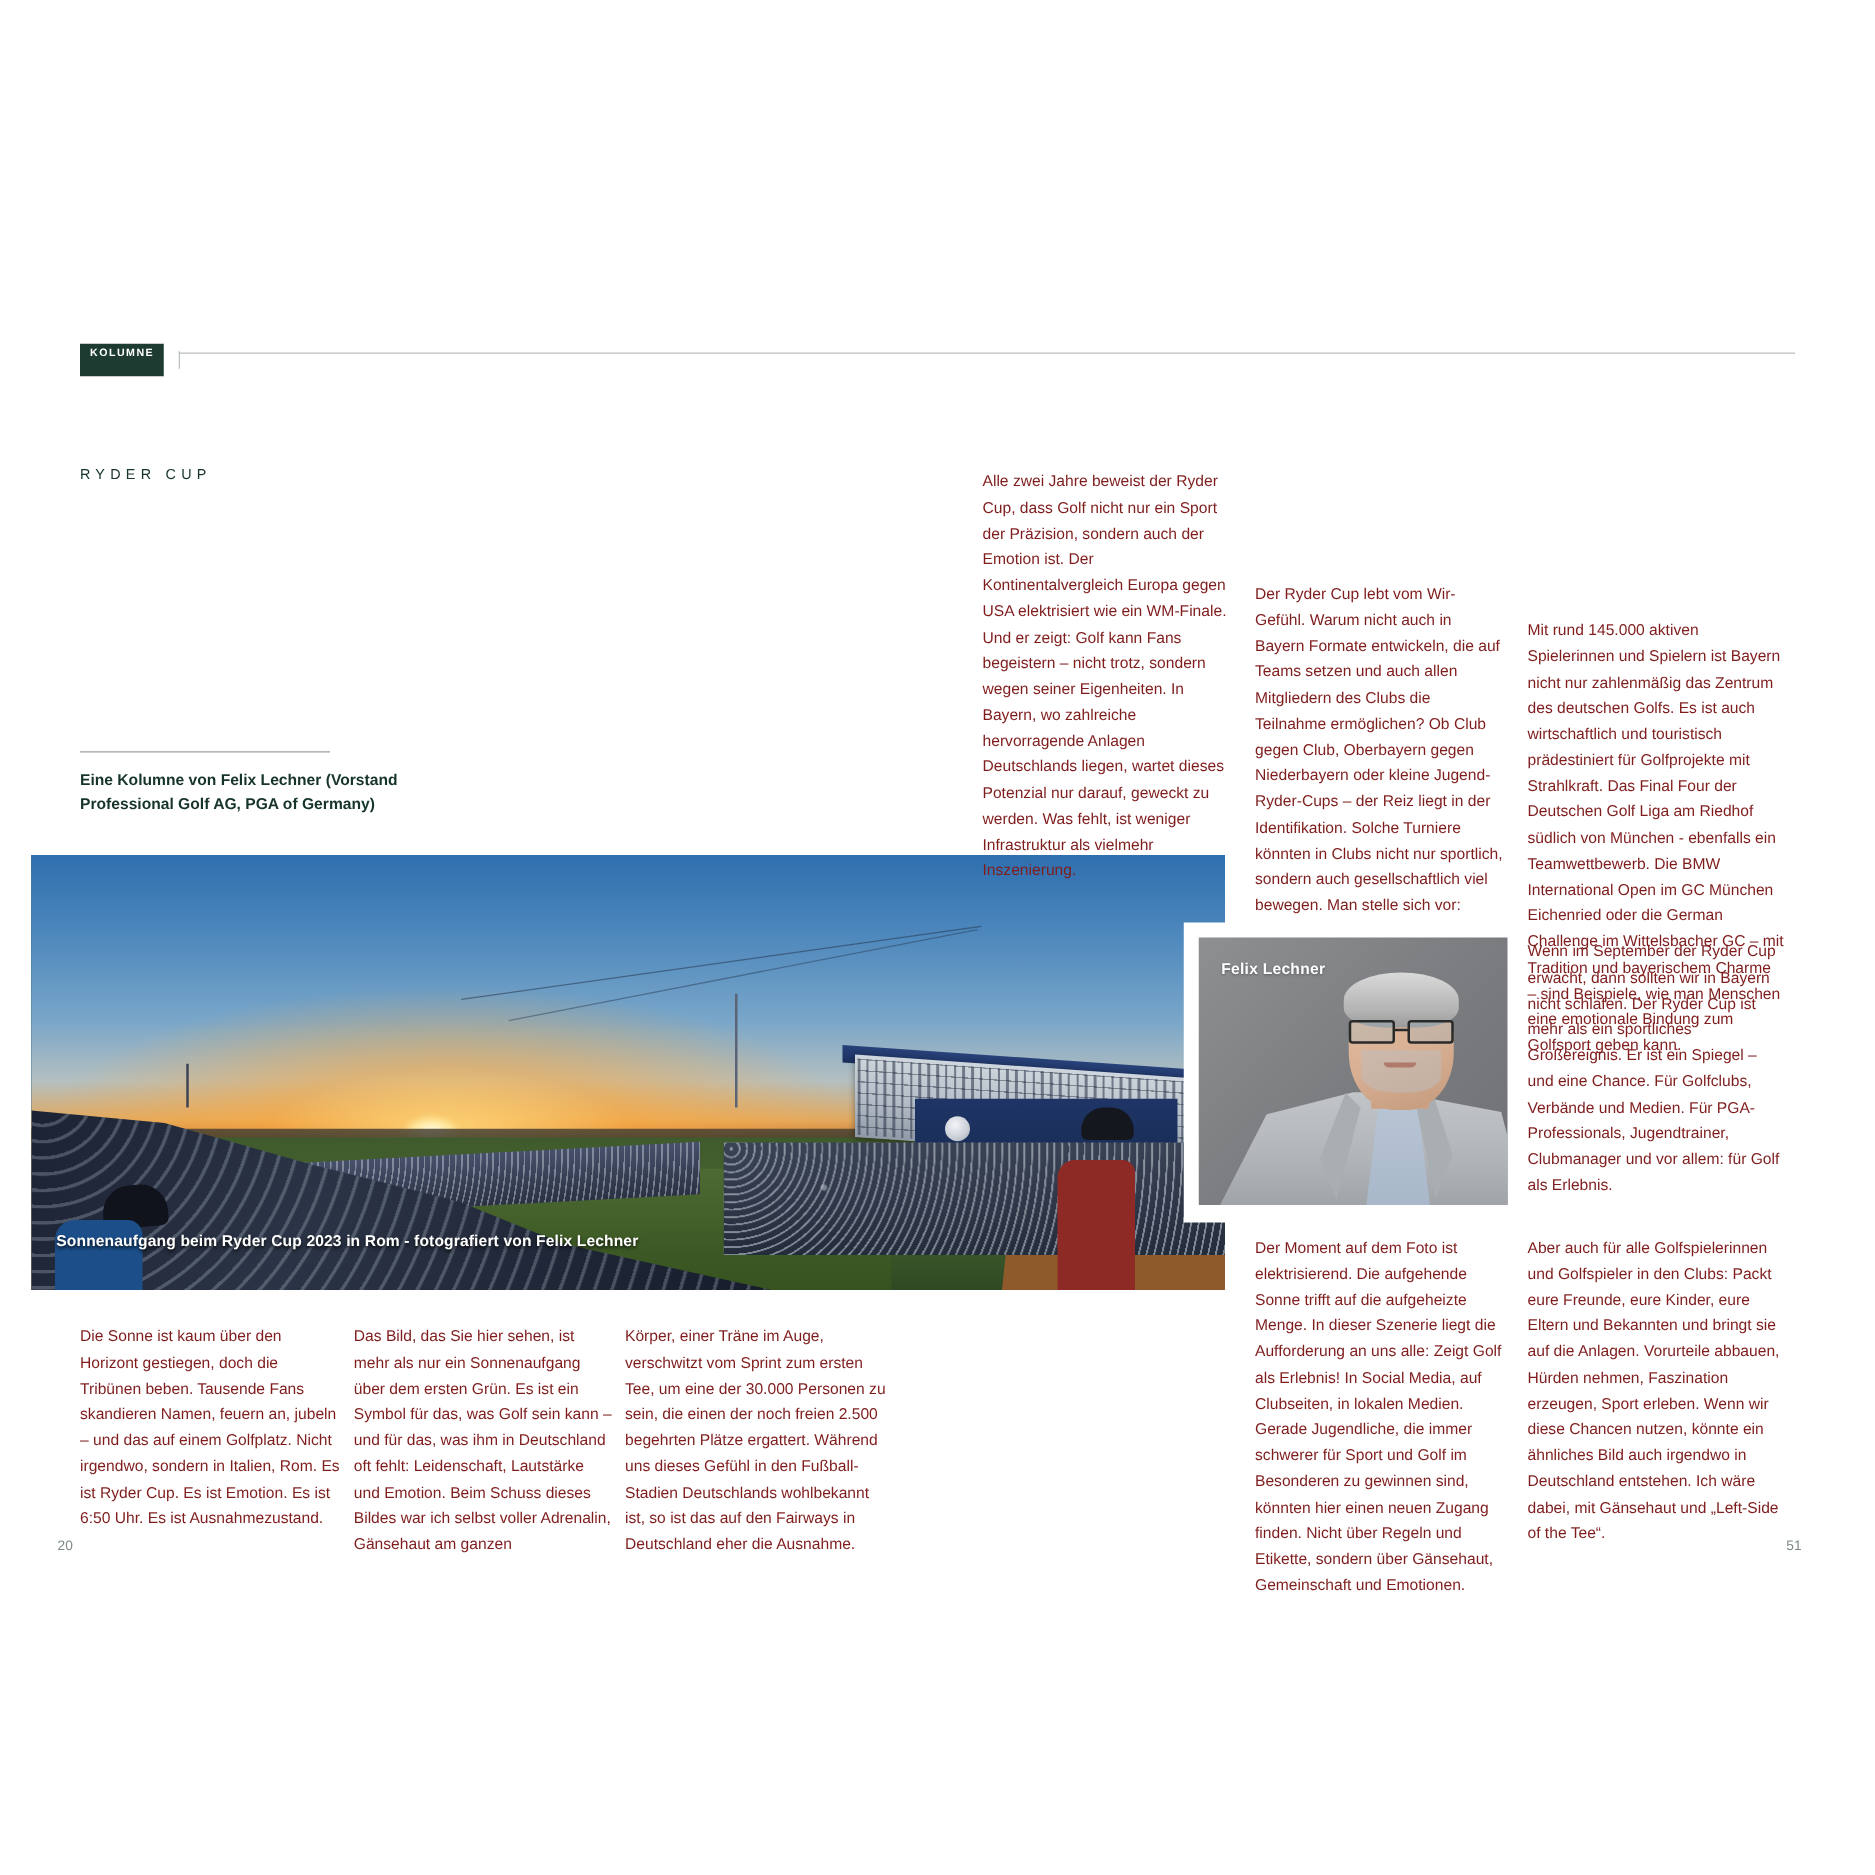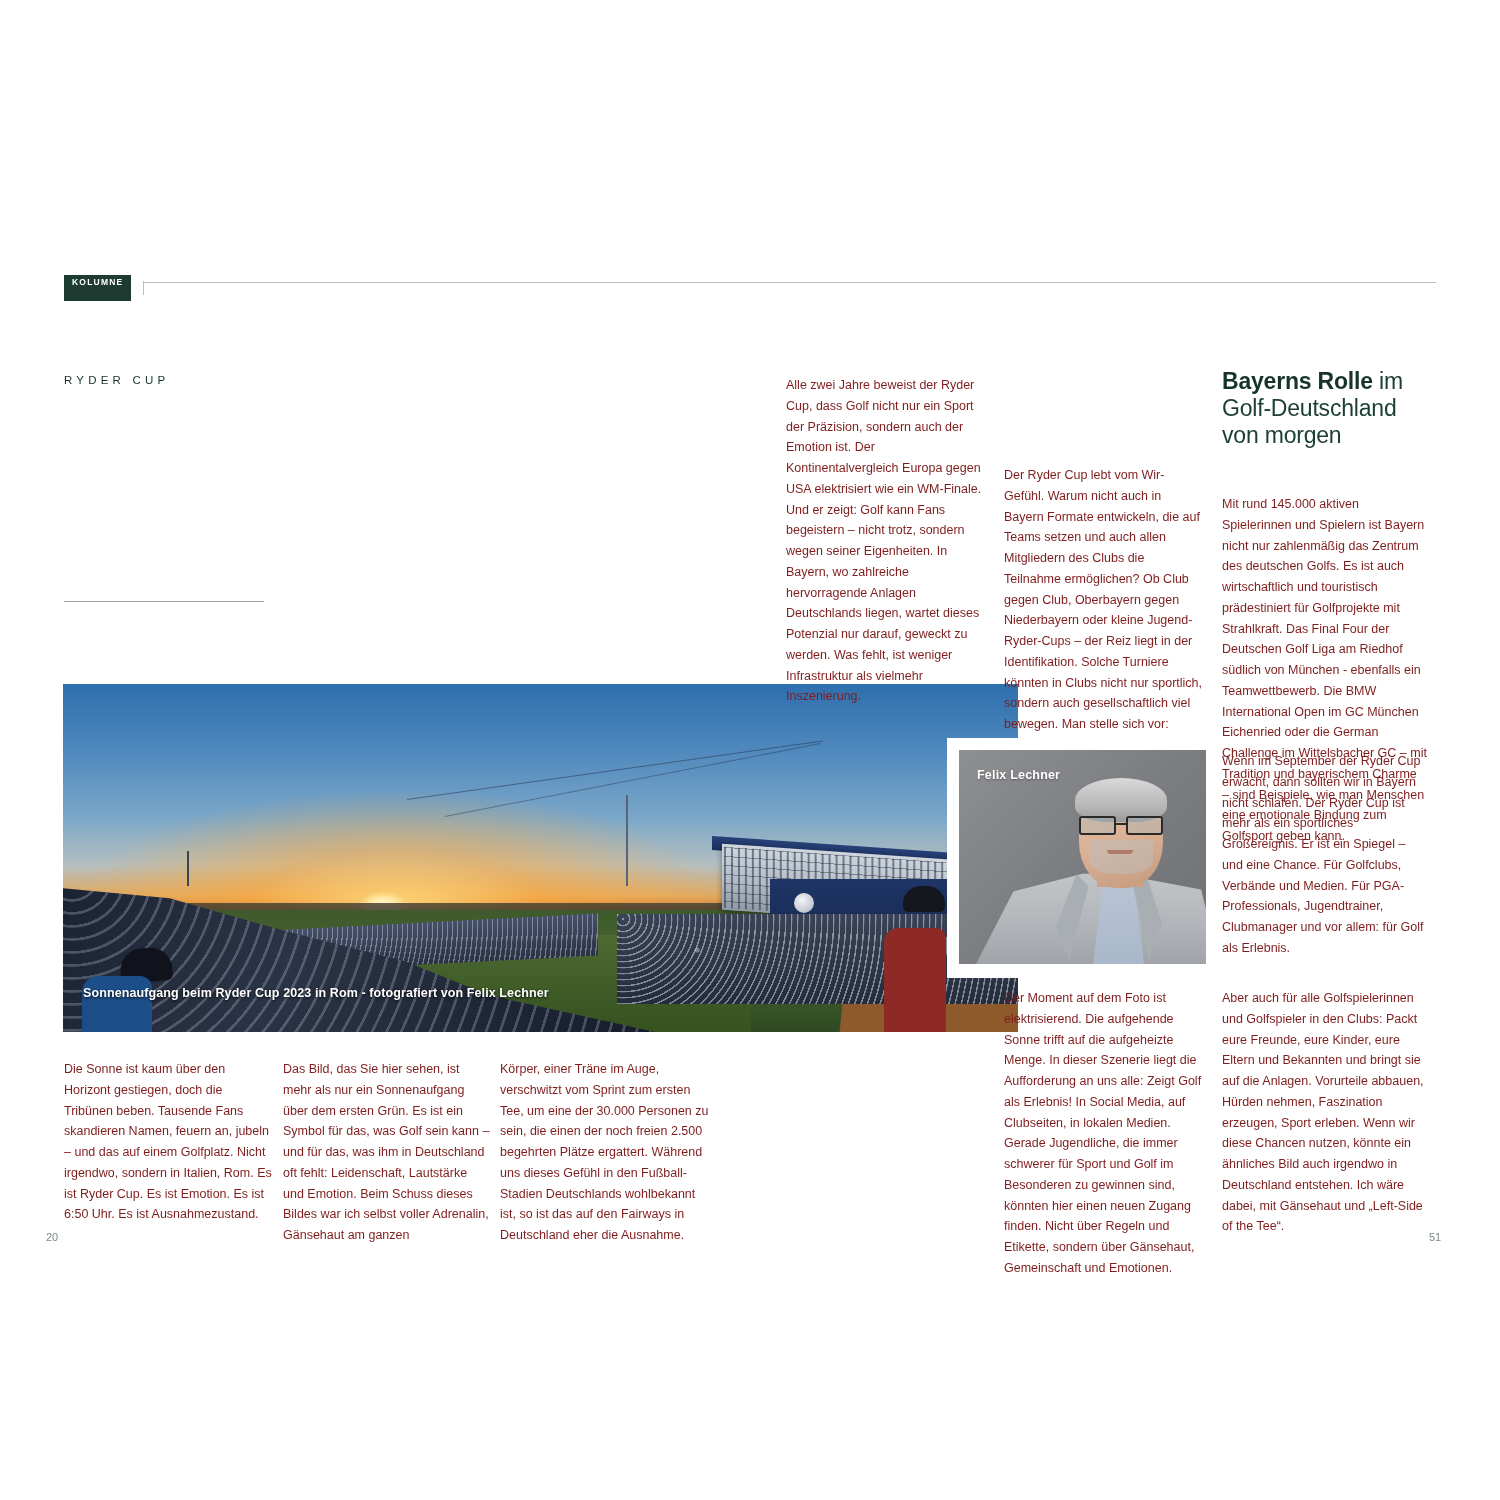--- a/index.html
+++ b/index.html
@@ -92,21 +92,20 @@
     font-weight: bold;
   }
 
   
   .photo {
     position: absolute;
     left: 25px; top: 684px;
     width: 955px; height: 348px;
     overflow: hidden;
     background: #0c4a6e;
-    margin-left: 38px;
   }
   .sky {
     position: absolute; inset: 0;
     background:
       radial-gradient(ellipse 520px 190px at 35% 64%, rgba(255,214,120,0.95) 0%, rgba(255,170,60,0.55) 28%, rgba(210,120,45,0.0) 62%),
       linear-gradient(to bottom,
         #2e6fae 0%,
         #4d87bc 18%,
         #79a6c9 38%,
         #b4bfc0 52%,
@@ -391,20 +390,21 @@
 
   <div class="header-bar">
     <span class="kolumne-badge">KOLUMNE</span>
     <span class="header-rule-wrap"></span>
   </div>
 
   <div class="kicker">RYDER CUP</div>
 
 
   <div class="byline-rule"></div>
+  <div class="byline">Eine Kolumne von Felix Lechner (Vorstand Professional Golf AG, PGA of Germany)</div>
 
   <figure class="photo">
     <div class="sky"></div>
     <div class="sun"></div>
     <div class="ridge"></div>
     <div class="fairway"></div>
     <div class="fairway2"></div>
     <div class="roof"></div>
     <div class="grandstand"></div>
     <div class="blue-block"></div>
@@ -424,21 +424,20 @@
   </figure>
 
   <div class="col c-intro">
     <p>Alle zwei Jahre beweist der Ryder Cup, dass Golf nicht nur ein Sport der Präzision, sondern auch der Emotion ist. Der Kontinentalvergleich Europa gegen USA elektrisiert wie ein WM-Finale. Und er zeigt: Golf kann Fans begeistern – nicht trotz, sondern wegen seiner Eigenheiten. In Bayern, wo zahlreiche hervorragende Anlagen Deutschlands liegen, wartet dieses Potenzial nur darauf, geweckt zu werden. Was fehlt, ist weniger Infrastruktur als vielmehr Inszenierung.</p>
   </div>
 
   <div class="col c-team">
     <p>Der Ryder Cup lebt vom Wir-Gefühl. Warum nicht auch in Bayern Formate entwickeln, die auf Teams setzen und auch allen Mitgliedern des Clubs die Teilnahme ermöglichen? Ob Club gegen Club, Oberbayern gegen Niederbayern oder kleine Jugend-Ryder-Cups – der Reiz liegt in der Identifikation. Solche Turniere könnten in Clubs nicht nur sportlich, sondern auch gesellschaftlich viel bewegen. Man stelle sich vor: Clubfarben, Clubhymnen – Golf zum Anfassen und Mitfiebern. Vielleicht nicht mit 30.000 Fans, aber mit 300 engagierten Mitgliedern, die ihren Club feiern.</p>
   </div>
 
-  <h2 class="sec-head h-bayern"><b>Bayerns Rolle</b><span> im Golf-Deutschland von morgen</span></h2>
   <div class="col c-bayern">
     <p>Mit rund 145.000 aktiven Spielerinnen und Spielern ist Bayern nicht nur zahlenmäßig das Zentrum des deutschen Golfs. Es ist auch wirtschaftlich und touristisch prädestiniert für Golfprojekte mit Strahlkraft. Das Final Four der Deutschen Golf Liga am Riedhof südlich von München - ebenfalls ein Teamwettbewerb. Die BMW International Open im GC München Eichenried oder die German Challenge im Wittelsbacher GC – mit Tradition und bayerischem Charme – sind Beispiele, wie man Menschen eine emotionale Bindung zum Golfsport geben kann.</p>
   </div>
 
   <div class="col c-wenn">
     <p>Wenn im September der Ryder Cup erwacht, dann sollten wir in Bayern nicht schlafen. Der Ryder Cup ist mehr als ein sportliches Großereignis. Er ist ein Spiegel – und eine Chance. Für Golfclubs, Verbände und Medien. Für PGA-Professionals, Jugendtrainer, Clubmanager und vor allem: für Golf als Erlebnis.</p>
   </div>
 
   <div class="col c-moment">
     <p>Der Moment auf dem Foto ist elektrisierend. Die aufgehende Sonne trifft auf die aufgeheizte Menge. In dieser Szenerie liegt die Aufforderung an uns alle: Zeigt Golf als Erlebnis! In Social Media, auf Clubseiten, in lokalen Medien. Gerade Jugendliche, die immer schwerer für Sport und Golf im Besonderen zu gewinnen sind, könnten hier einen neuen Zugang finden. Nicht über Regeln und Etikette, sondern über Gänsehaut, Gemeinschaft und Emotionen.</p>

